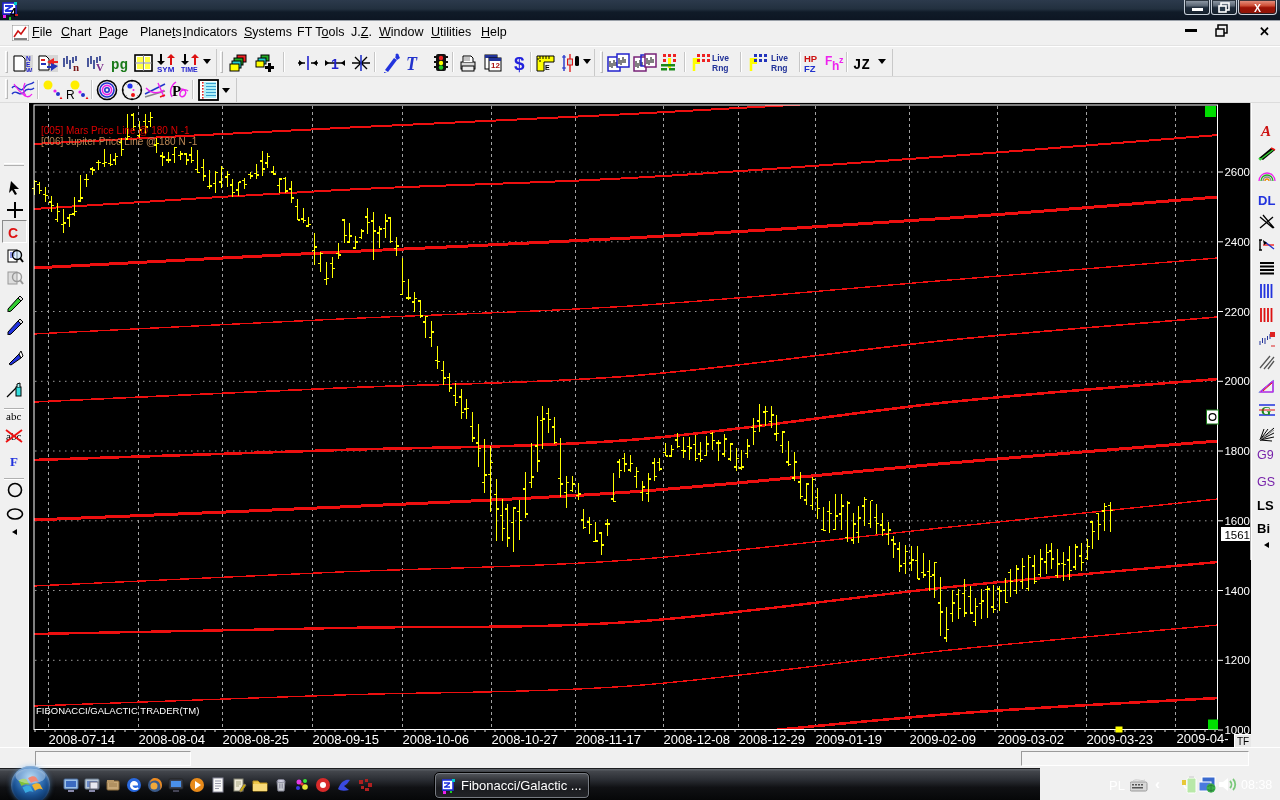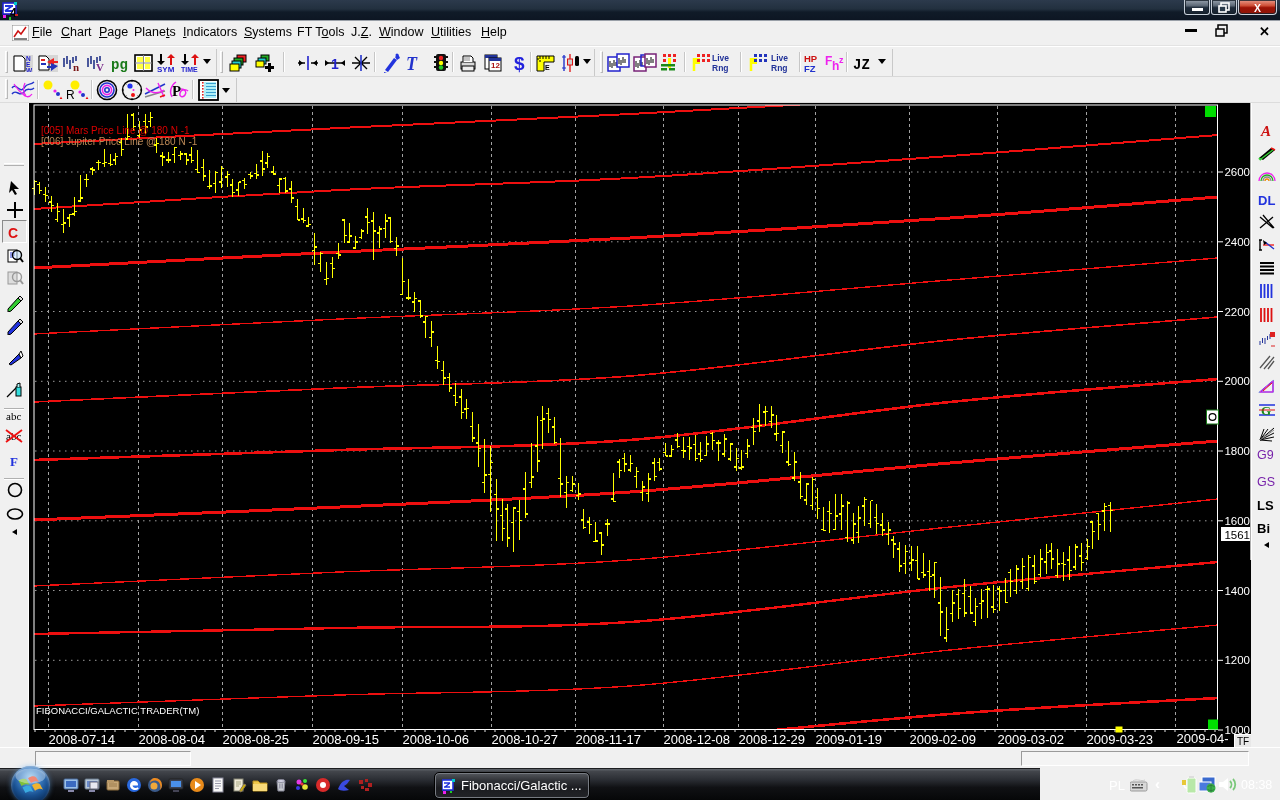--- a/index.html
+++ b/index.html
@@ -72,21 +72,21 @@
 </div>
 <div id="menu" class="abs">
 <div style="position:absolute;left:12px;top:4px"><svg width="17" height="16" viewBox="0 0 17 16">
           <rect x="0" y="0" width="17" height="16" fill="#fff" stroke="#888"></rect>
           <path d="M2 12l4-6 3 3 5-7" stroke="#cc1111" stroke-width="1.5" fill="none"></path>
           <path d="M2 14h13" stroke="#000"></path>
         </svg></div>
 <div class="it" style="left:32px"><u>F</u>ile</div>
 <div class="it" style="left:61px"><u>C</u>hart</div>
 <div class="it" style="left:99px"><u>P</u>age</div>
-<div class="it" style="left:134px">Plane<u>t</u>s</div>
+<div class="it" style="left:140px">Plane<u>t</u>s</div>
 <div class="it" style="left:183px"><u>I</u>ndicators</div>
 <div class="it" style="left:244px"><u>S</u>ystems</div>
 <div class="it" style="left:297px">FT T<u>o</u>ols</div>
 <div class="it" style="left:351px">J.<u>Z</u>.</div>
 <div class="it" style="left:379px"><u>W</u>indow</div>
 <div class="it" style="left:431px"><u>U</u>tilities</div>
 <div class="it" style="left:481px"><u>H</u>elp</div>
 <div class="mdib" style="left:1185px;top:8px;width:12px;height:3px;background:#000"></div>
 <div class="mdib" style="left:1215px;top:3px"><svg width="13" height="13">
           <rect x="3" y="1" width="9" height="8" fill="none" stroke="#000" stroke-width="1.5"></rect>

